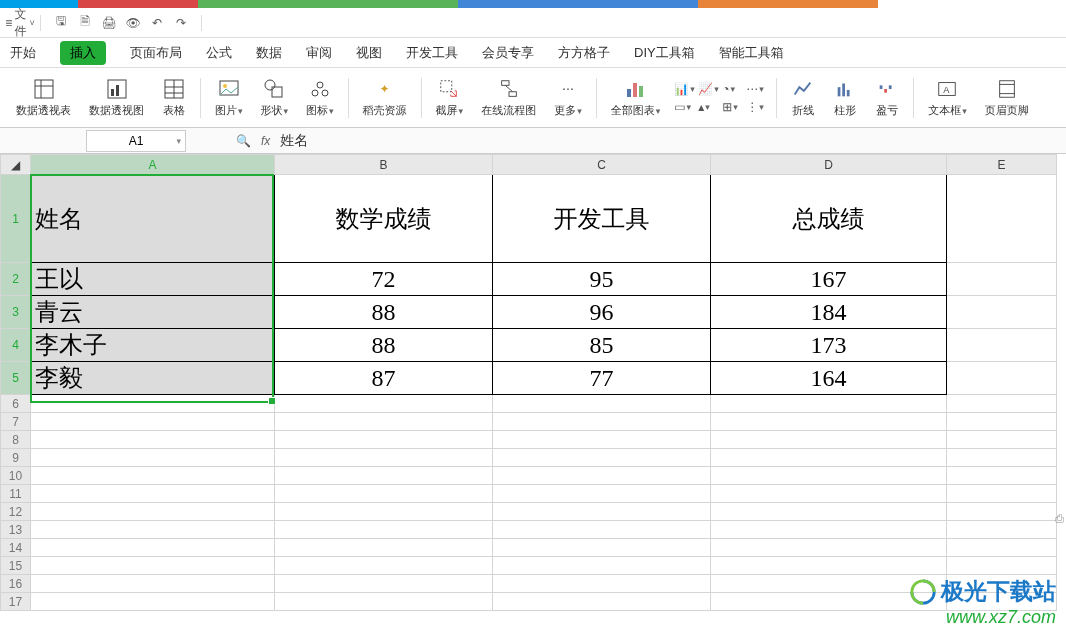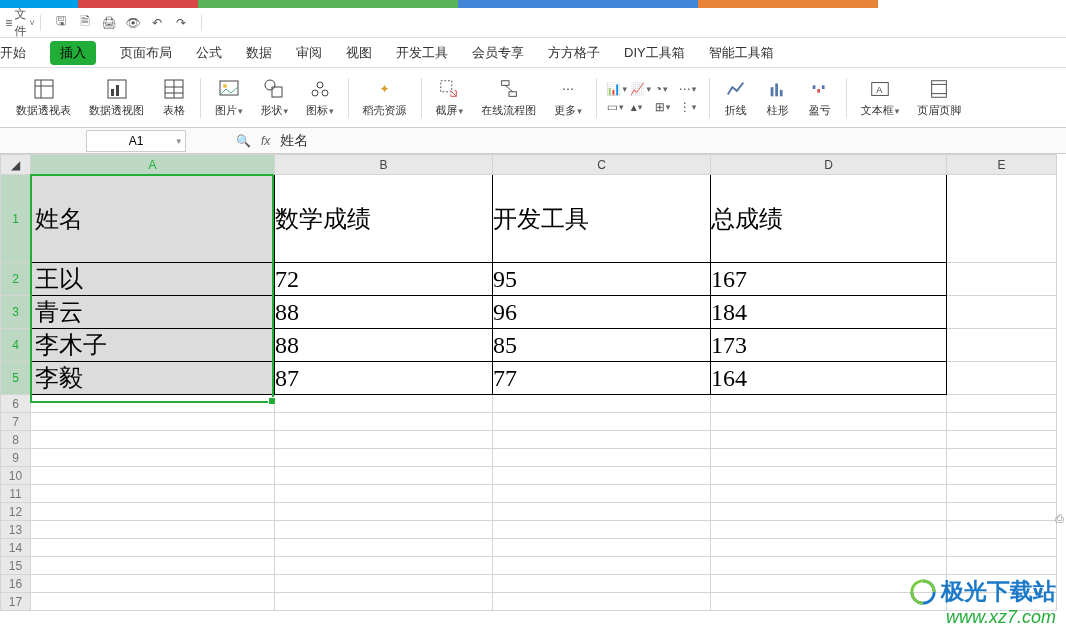--- a/index.html
+++ b/index.html
@@ -11,21 +11,21 @@
     .tab.red { background: #d94646; }
     .tab.green { background: #59b359; }
     .tab.blue { background: #4286d8; }
     .tab.orange { background: #e8833a; }
     
     .topbar { display: flex; align-items: center; height: 30px; border-bottom: 1px solid #ddd; padding: 0 10px; gap: 4px; }
     .topbar .icon-btn { width: 20px; height: 20px; display: flex; align-items: center; justify-content: center; color: #555; border-radius: 3px; }
     .topbar .sep { width: 1px; height: 16px; background: #ddd; margin: 0 6px; }
     .menu-dropdown { display: flex; align-items: center; gap: 2px; }
     
-    .ribbon-tabs { display: flex; align-items: center; height: 30px; border-bottom: 1px solid #ddd; padding-left: 0; gap: 24px; }
+    .ribbon-tabs { display: flex; align-items: center; height: 30px; border-bottom: 1px solid #ddd; padding-left: 10px; gap: 24px; }
     .ribbon-tab { color: #333; font-size: 13px; cursor: pointer; }
     .ribbon-tab.active { background: #22ac38; color: #000000; padding: 3px 10px; border-radius: 4px; }
     
     .ribbon { display: flex; align-items: center; height: 60px; border-bottom: 1px solid #ccc; padding: 0 8px; gap: 2px; }
     .ribbon-group { display: flex; flex-direction: column; align-items: center; justify-content: center; padding: 0 8px; height: 100%; }
     .ribbon-group .ricon { width: 24px; height: 24px; display: flex; align-items: center; justify-content: center; color: #333; margin-bottom: 2px; }
     .ribbon-group .rlabel { font-size: 11px; color: #333; white-space: nowrap; }
     .ribbon-sep { width: 1px; height: 40px; background: #ddd; margin: 0 4px; }
     .dd { font-size: 9px; margin-left: 1px; color: #666; }
     .mini-icons { display: flex; flex-direction: column; gap: 2px; padding: 0 4px;}
@@ -46,21 +46,21 @@
     .corner { background: #e8e8e8; width: 30px; }
     .col-A { width: 244px; }
     .col-B, .col-C { width: 218px; }
     .col-D { width: 236px; }
     .col-E { width: 110px; }
     
     .data-cell { font-family: "SimSun", serif; font-size: 24px; }
     .data-header td.data-cell { height: 88px; vertical-align: middle; }
     .data-row td.data-cell { height: 33px; vertical-align: middle; }
     .data-cell.left { text-align: left; padding-left: 4px; }
-    .data-cell.center { text-align: left; }
+    .data-cell.center { text-align: center; }
     
     .bordered { border: 1px solid #000 !important; }
     .shaded { background: #dcdcdc; }
     
     .empty-row td { height: 18px; }
     
     .col-head th.sel, .row-head.sel { background: #bcd8c2; color: #22ac38; }
     
     .selection-box { position: absolute; border: 2px solid #22ac38; pointer-events: none; }
     .selection-box::after { content: ""; position: absolute; right: -4px; bottom: -4px; width: 6px; height: 6px; background: #22ac38; border: 1px solid #fff; }
@@ -196,20 +196,30 @@
           <line x1="8" y1="8" x2="16" y2="15" stroke="#444"></line>
         </svg>
       </span>
       <span class="rlabel">在线流程图</span>
     </div>
   <div class="ribbon-group">
       <span class="ricon">⋯</span>
       <span class="rlabel"><span>更多</span><span class="dd">▾</span></span>
     </div>
   <div class="ribbon-sep"></div>
+  <div class="ribbon-group">
+      <span class="ricon">
+        <svg viewBox="0 0 24 24" width="24" height="24">
+          <rect x="4" y="12" width="4" height="8" fill="#57a"></rect>
+          <rect x="10" y="6" width="4" height="14" fill="#d77"></rect>
+          <rect x="16" y="9" width="4" height="11" fill="#7b7"></rect>
+        </svg>
+      </span>
+      <span class="rlabel"><span>全部图表</span><span class="dd">▾</span></span>
+    </div>
   <div class="mini-icons">
     <div>
         <span class="micon">📊<span class="dd">▾</span></span>
         <span class="micon">📈<span class="dd">▾</span></span>
         <span class="micon">◔<span class="dd">▾</span></span>
         <span class="micon">⋯<span class="dd">▾</span></span>
       </div>
     <div>
         <span class="micon">▭<span class="dd">▾</span></span>
         <span class="micon">▴<span class="dd">▾</span></span>

